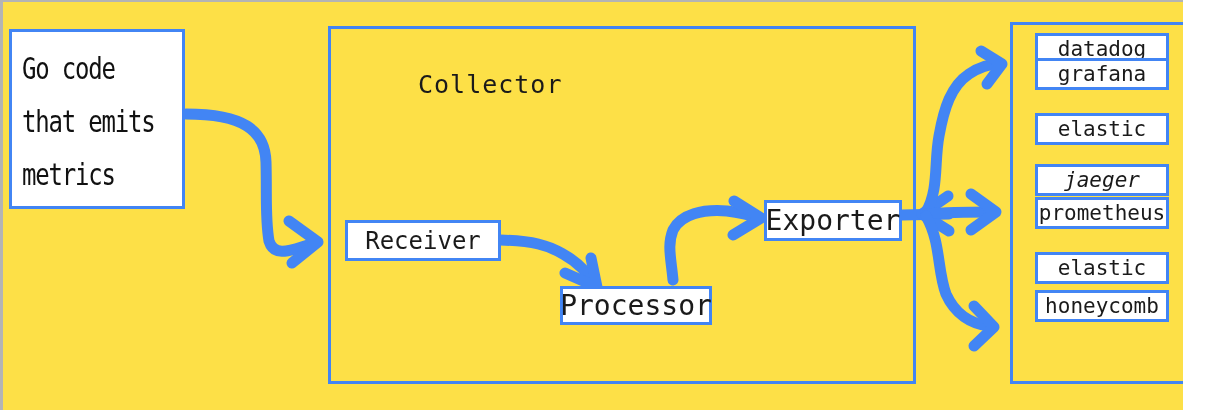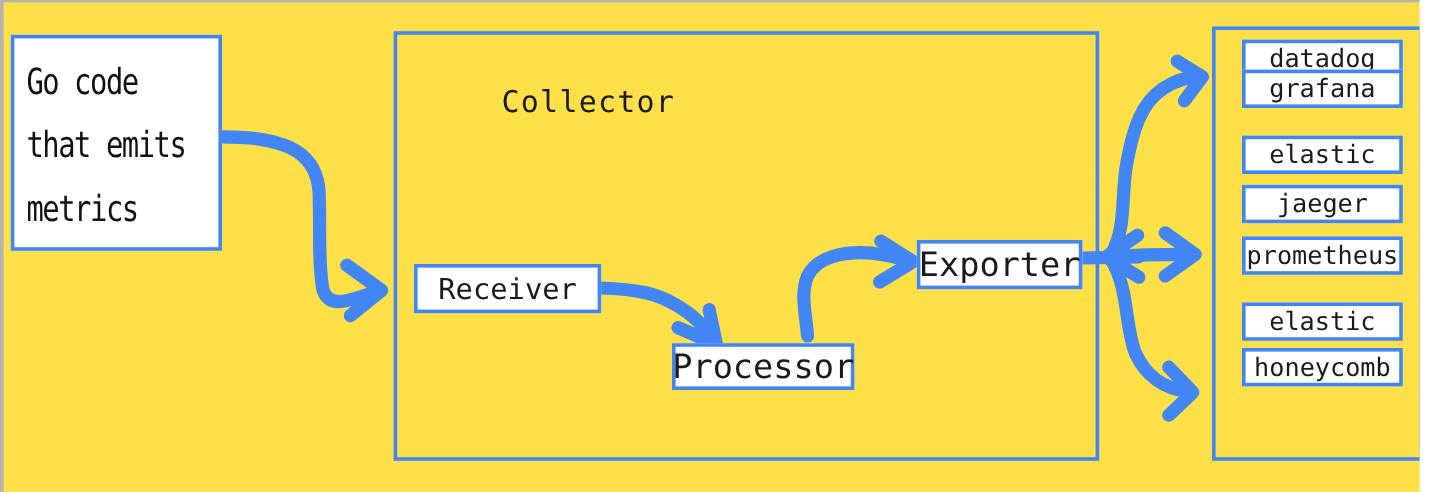--- a/index.html
+++ b/index.html
@@ -86,21 +86,21 @@
   .backend {
     left: 1032px;
     width: 134px;
     height: 32px;
     font-size: 21px;
     border-width: 3px;
   }
   #bk0 { top: 31px; }
   #bk1 { top: 56px; }
   #bk2 { top: 111px; }
-  #bk3 { top: 152px; }
+  #bk3 { top: 162px; font-style: italic; }
   #bk4 { top: 195px; }
   #bk5 { top: 250px; }
   #bk6 { top: 288px; }
   #bk7 { top: 336px; }
 </style>
 </head>
 <body>
 
 <div id="canvas">
 

